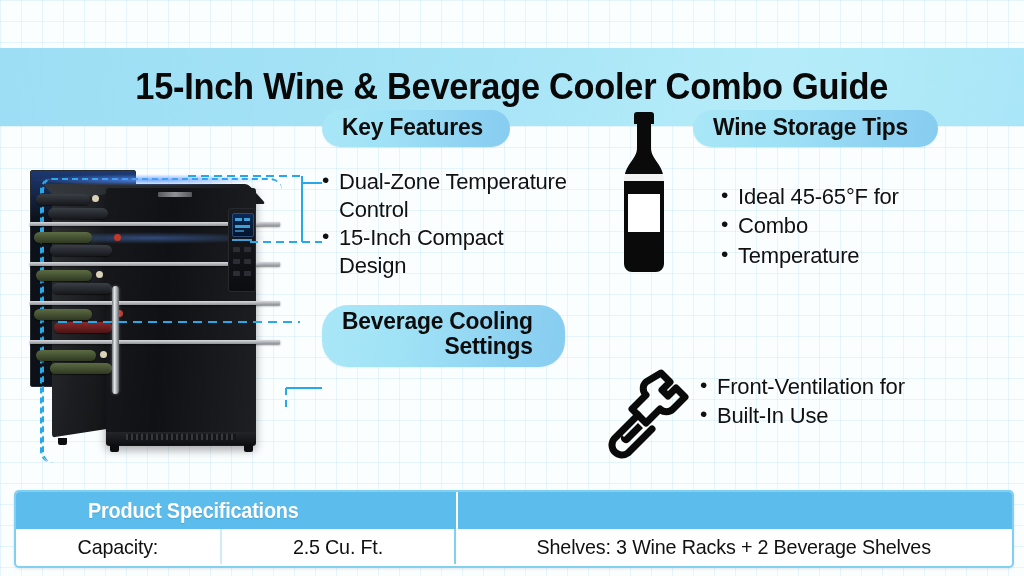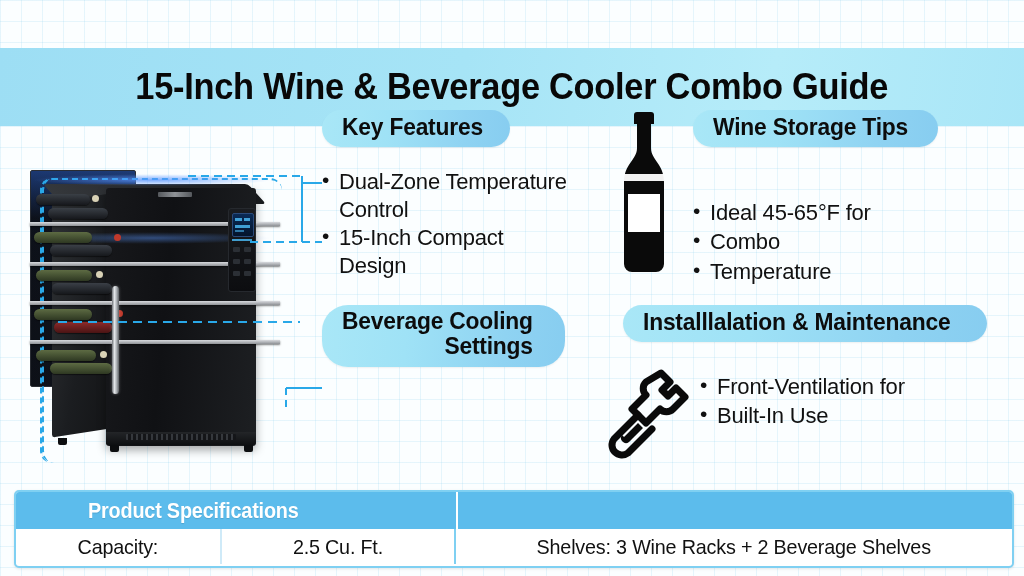--- a/index.html
+++ b/index.html
@@ -56,21 +56,21 @@
     font-size:22px;color:#111;line-height:1.28;
     padding-left:17px;letter-spacing:-.2px;
     white-space:pre-line;
   }
   .blk ul{margin:0;padding:0;}
   .blk li::before{
     content:"\2022";position:absolute;left:0;top:-1px;font-size:21px;color:#111;
   }
   .blk li.nodot::before{content:"";}
   #blk-key{left:322px;top:168px;width:270px;}
-  #blk-wine{left:693px;top:198px;width:250px;}
+  #blk-wine{left:693px;top:182px;width:250px;padding-left:28px;}
   #blk-wine li{line-height:1.33;}
   #blk-bev{left:330px;top:376px;width:240px;}
   #blk-bev li{line-height:1.3;}
   #blk-inst{left:700px;top:372px;width:300px;}
   #blk-inst li{line-height:1.34;}
 
   
   .dashmark{
     position:absolute;left:-18px;top:11px;width:11px;height:3px;background:#2aa8e8;
   }
@@ -295,23 +295,20 @@
 Settings</span>
   </div>
 
   <svg id="icon-wrench" viewBox="0 0 98 100">
     <g fill="none" stroke="#0a0a0a" stroke-width="7" stroke-linecap="round" stroke-linejoin="round">
       <path d="M63 11 L72 20 L64 28 L70 34 L78 26 L87 35 L75 47 a9 9 0 0 1 -13 0 L48 61 L34 47 L48 33 a9 9 0 0 1 0 -13 z"></path>
       <path d="M40 53 L16 77 a10 10 0 0 0 14 14 L54 67"></path>
     </g>
     <path d="M26 75 L40 61 L45 66 L31 80 a5 5 0 0 1 -7 -7 z" fill="#0a0a0a"></path>
   </svg>
-  <div class="pill" id="pill-inst">
-    <span>Installlalation &amp; Maintenance</span>
-  </div>
   <div class="blk" id="blk-inst">
     <ul>
       <li>Front-Ventilation for</li>
       <li>Built-In Use</li>
     </ul>
   </div>
 
   <div id="table">
     <div id="thead">
       <div id="th1">

